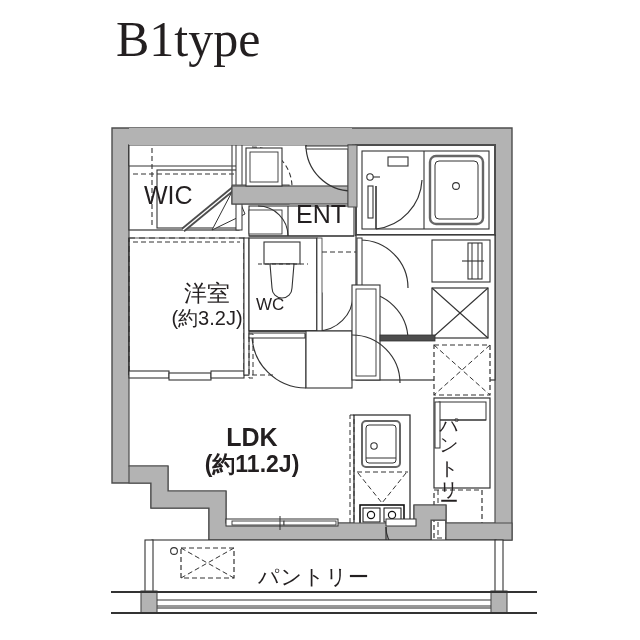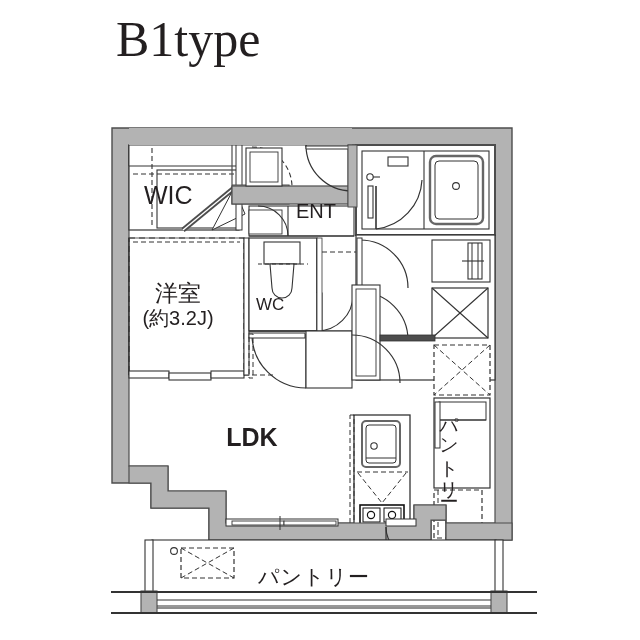--- a/index.html
+++ b/index.html
@@ -38,23 +38,23 @@
   }
   .room-label {
     position: absolute;
     color: #231f20;
     white-space: nowrap;
     text-align: center;
     line-height: 1.12;
     font-family: "Liberation Sans", "DejaVu Sans", sans-serif;
   }
   .lbl-wic   { left: 144px; top: 181px; font-size: 25px; letter-spacing: 0px; }
-  .lbl-ent   { left: 296px; top: 200px; font-size: 20px; }
+  .lbl-ent   { left: 296px; top: 200px; font-size: 25px; }
   .lbl-wc    { left: 256px; top: 295px; font-size: 17px; }
-  .lbl-room  { left: 119px; top: 281px; font-size: 23px; width: 118px; }
+  .lbl-room  { left: 148px; top: 281px; font-size: 23px; width: 118px; }
   .lbl-room .sub { font-size: 20px; display: block; margin-top: 0; }
   .lbl-ldk   { left: 185px; top: 423px; font-size: 25px; width: 134px; font-weight: bold; }
   .lbl-ldk .sub { font-size: 23px; display: block; margin-top: 1px; }
   .lbl-balcony { left: 258px; top: 565px; font-size: 21px; letter-spacing: 1px; }
   .lbl-pantry {
     left: 440px; top: 404px;
     font-size: 19px;
     writing-mode: vertical-rl;
     text-orientation: upright;
     letter-spacing: 0px;
@@ -339,19 +339,20 @@
 
   <div class="room-label lbl-wc">WC</div>
 
   <div class="room-label lbl-room">
     <span>洋室</span>
     <span class="sub">(約3.2J)</span>
   </div>
 
   <div class="room-label lbl-ldk">
     <span>LDK</span>
+    <span class="sub">(約11.2J)</span>
   </div>
 
   <div class="room-label lbl-pantry">パントリー</div>
 
   <div class="room-label lbl-balcony">パントリー</div>
 
 </div>
 
 </body></html>

